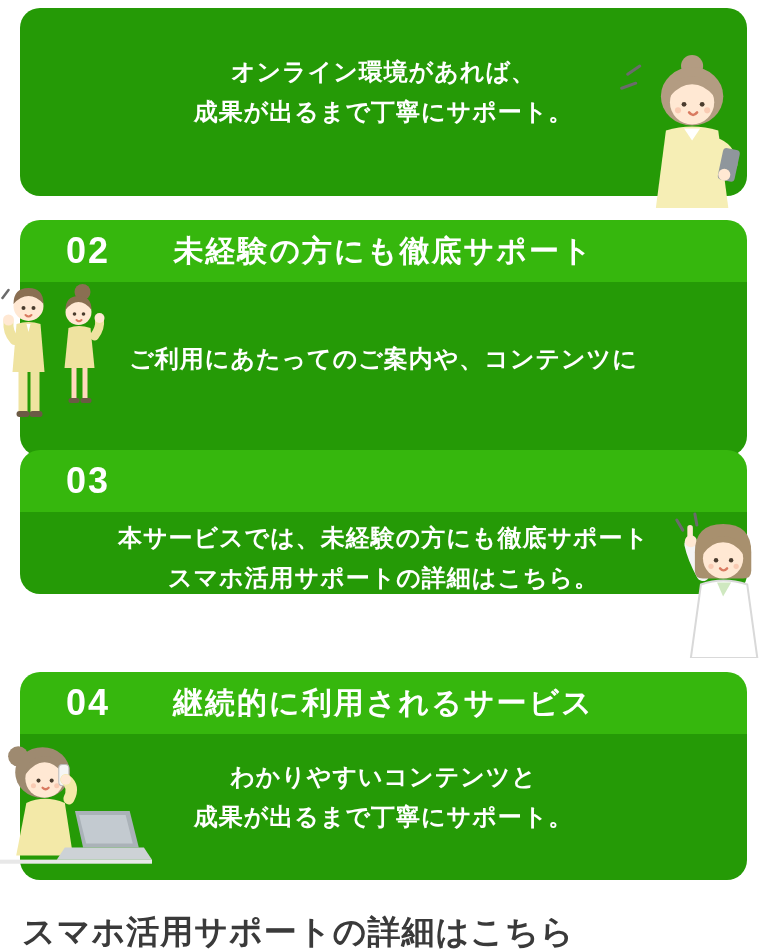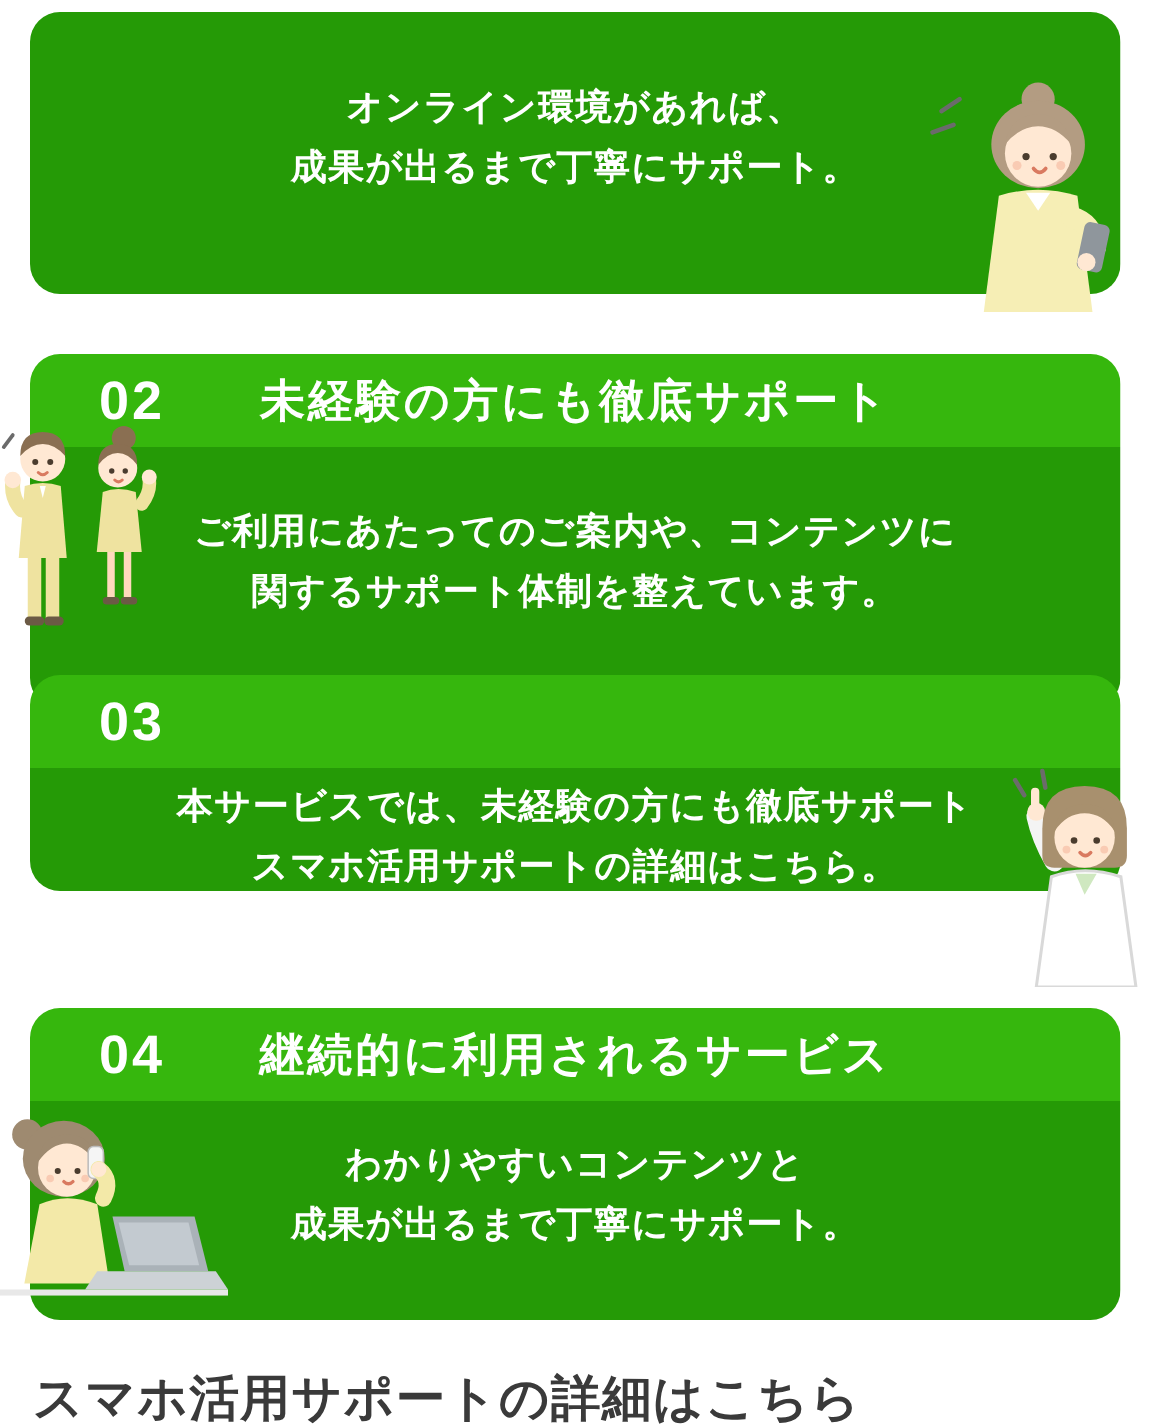--- a/index.html
+++ b/index.html
@@ -58,28 +58,27 @@
 
 <div class="page">
 
   <section class="card" style="top:8px;height:188px;">
     <div class="card-body">
       <p class="body-line">オンライン環境があれば、</p>
       <p class="body-line">成果が出るまで丁寧にサポート。</p>
     </div>
   </section>
 
-  <section class="card" style="top:236px;height:236px;">
+  <section class="card" style="top:220px;height:236px;">
     <div class="card-header">
       <span class="card-number">02</span>
       <h2 class="card-title">未経験の方にも徹底サポート</h2>
     </div>
     <div class="card-body">
       <p class="body-line">ご利用にあたってのご案内や、コンテンツに</p>
-      <p class="body-line">関するサポート体制を整えています。</p>
     </div>
   </section>
 
   <section class="card" style="top:450px;height:144px;">
     <div class="card-header">
       <span class="card-number">03</span>
     </div>
     <div class="card-body">
       <p class="body-line">本サービスでは、未経験の方にも徹底サポート</p>
       <p class="body-line">スマホ活用サポートの詳細はこちら。</p>

